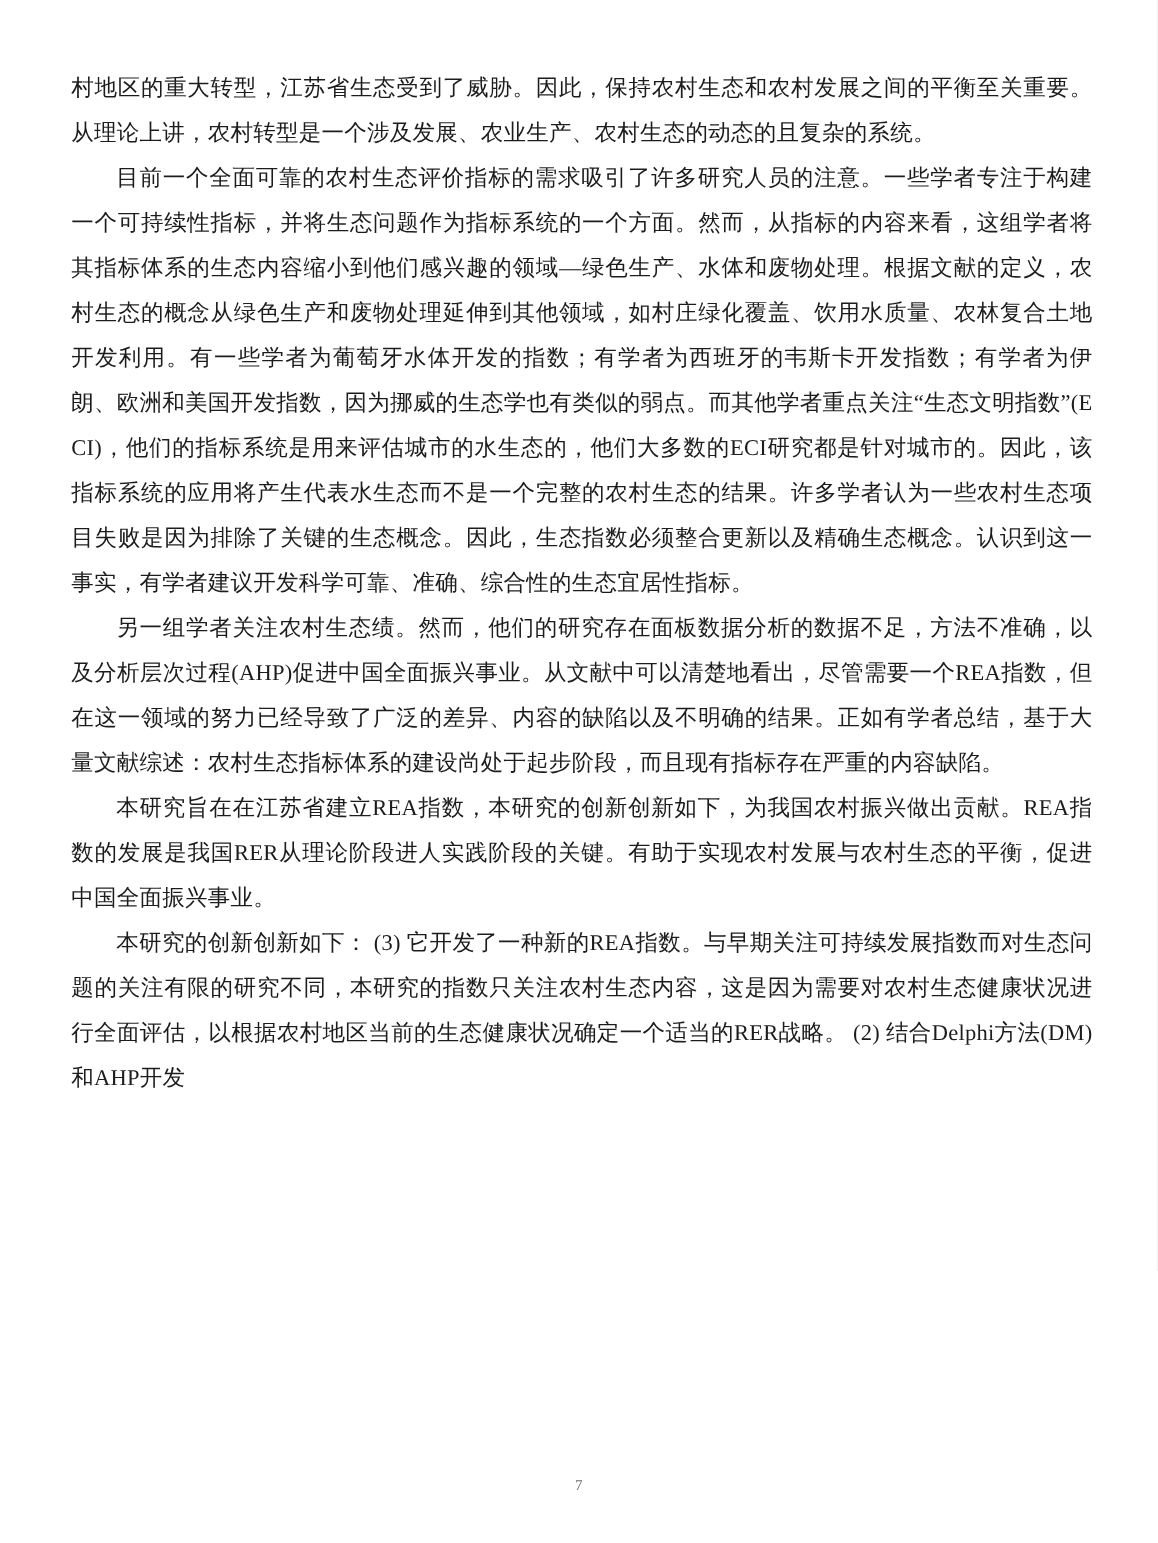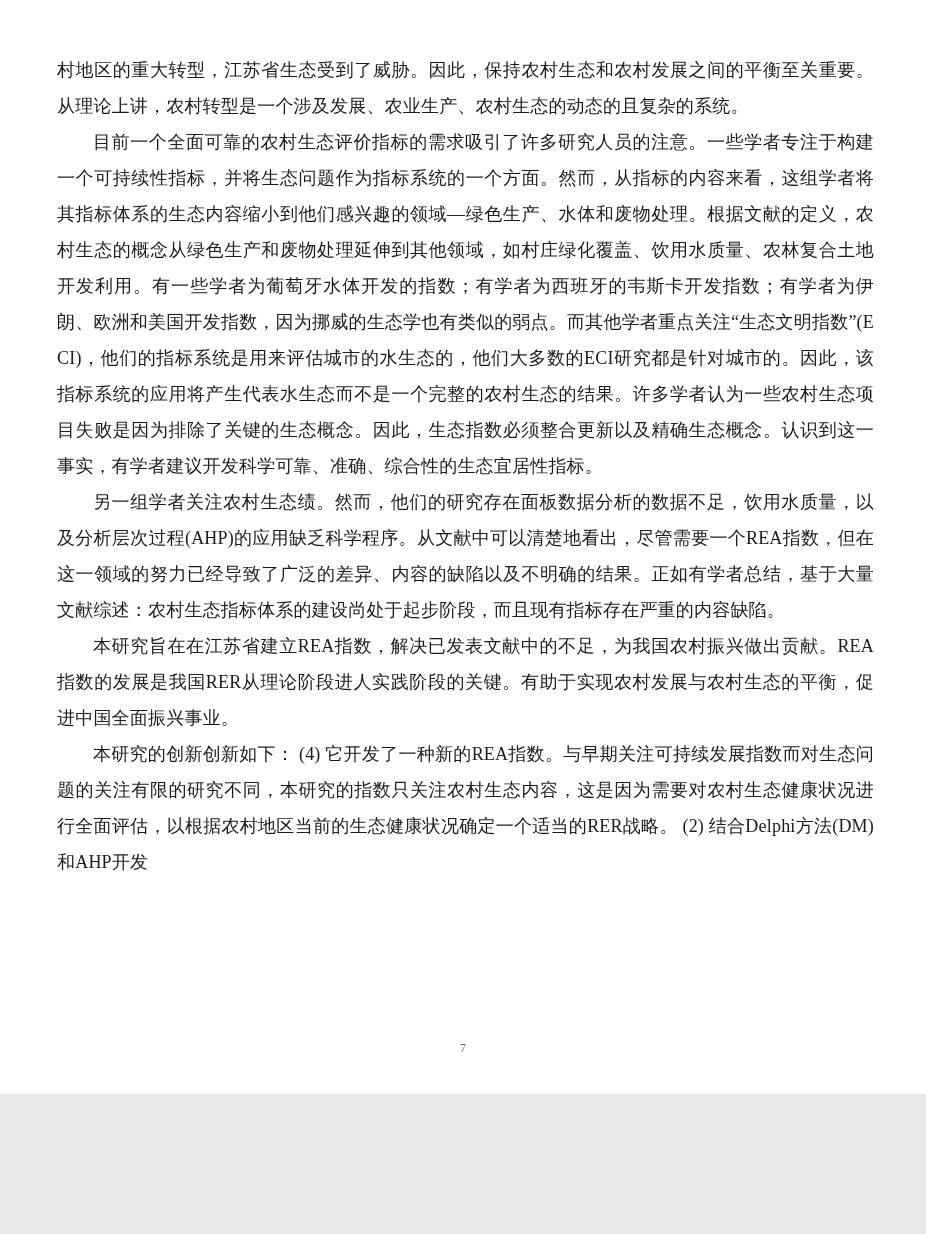--- a/index.html
+++ b/index.html
@@ -3,21 +3,21 @@
 <meta charset="utf-8">
 <style>
   html, body {
     margin: 0;
     padding: 0;
     background: #e8e8e8;
   }
   .page {
     position: relative;
     width: 926px;
-    height: 1094px;
+    height: 1234px;
     margin: 0 auto;
     background: #ffffff;
     box-sizing: border-box;
     padding: 52px 52px 0 57px;
     overflow: hidden;
     font-family: "Liberation Serif", "DejaVu Serif", serif;
     color: #1c1c1c;
   }
   .text-body {
     width: 817px;
@@ -45,18 +45,18 @@
     font-family: "Liberation Serif", "DejaVu Serif", serif;
   }
 </style>
 </head>
 <body>
 
 <div class="page">
   <div class="text-body">
     <p class="para no-indent">村地区的重大转型，江苏省生态受到了威胁。因此，保持农村生态和农村发展之间的平衡至关重要。从理论上讲，农村转型是一个涉及发展、农业生产、农村生态的动态的且复杂的系统。</p>
     <p class="para">目前一个全面可靠的农村生态评价指标的需求吸引了许多研究人员的注意。一些学者专注于构建一个可持续性指标，并将生态问题作为指标系统的一个方面。然而，从指标的内容来看，这组学者将其指标体系的生态内容缩小到他们感兴趣的领域—绿色生产、水体和废物处理。根据文献的定义，农村生态的概念从绿色生产和废物处理延伸到其他领域，如村庄绿化覆盖、饮用水质量、农林复合土地开发利用。有一些学者为葡萄牙水体开发的指数；有学者为西班牙的韦斯卡开发指数；有学者为伊朗、欧洲和美国开发指数，因为挪威的生态学也有类似的弱点。而其他学者重点关注“生态文明指数”(ECI)，他们的指标系统是用来评估城市的水生态的，他们大多数的ECI研究都是针对城市的。因此，该指标系统的应用将产生代表水生态而不是一个完整的农村生态的结果。许多学者认为一些农村生态项目失败是因为排除了关键的生态概念。因此，生态指数必须整合更新以及精确生态概念。认识到这一事实，有学者建议开发科学可靠、准确、综合性的生态宜居性指标。</p>
-    <p class="para">另一组学者关注农村生态绩。然而，他们的研究存在面板数据分析的数据不足，饮用水质量，以及分析层次过程(AHP)的应用缺乏科学程序。从文献中可以清楚地看出，尽管需要一个REA指数，但在这一领域的努力已经导致了广泛的差异、内容的缺陷以及不明确的结果。正如有学者总结，基于大量文献综述：农村生态指标体系的建设尚处于起步阶段，而且现有指标存在严重的内容缺陷。</p>
-    <p class="para">本研究旨在在江苏省建立REA指数，解决已发表文献中的不足，为我国农村振兴做出贡献。REA指数的发展是我国RER从理论阶段进人实践阶段的关键。有助于实现农村发展与农村生态的平衡，促进中国全面振兴事业。</p>
-    <p class="para">本研究的创新创新如下： (4) 它开发了一种新的REA指数。与早期关注可持续发展指数而对生态问题的关注有限的研究不同，本研究的指数只关注农村生态内容，这是因为需要对农村生态健康状况进行全面评估，以根据农村地区当前的生态健康状况确定一个适当的RER战略。 (2) 结合Delphi方法(DM)和AHP开发</p>
+    <p class="para">另一组学者关注农村生态绩。然而，他们的研究存在面板数据分析的数据不足，方法不准确，以及分析层次过程(AHP)促进中国全面振兴事业。从文献中可以清楚地看出，尽管需要一个REA指数，但在这一领域的努力已经导致了广泛的差异、内容的缺陷以及不明确的结果。正如有学者总结，基于大量文献综述：农村生态指标体系的建设尚处于起步阶段，而且现有指标存在严重的内容缺陷。</p>
+    <p class="para">本研究旨在在江苏省建立REA指数，本研究的创新创新如下，为我国农村振兴做出贡献。REA指数的发展是我国RER从理论阶段进人实践阶段的关键。有助于实现农村发展与农村生态的平衡，促进中国全面振兴事业。</p>
+    <p class="para">本研究的创新创新如下： (3) 它开发了一种新的REA指数。与早期关注可持续发展指数而对生态问题的关注有限的研究不同，本研究的指数只关注农村生态内容，这是因为需要对农村生态健康状况进行全面评估，以根据农村地区当前的生态健康状况确定一个适当的RER战略。 (2) 结合Delphi方法(DM)和AHP开发</p>
   </div>
   <div class="page-number">7</div>
 </div>
 
 </body></html>

